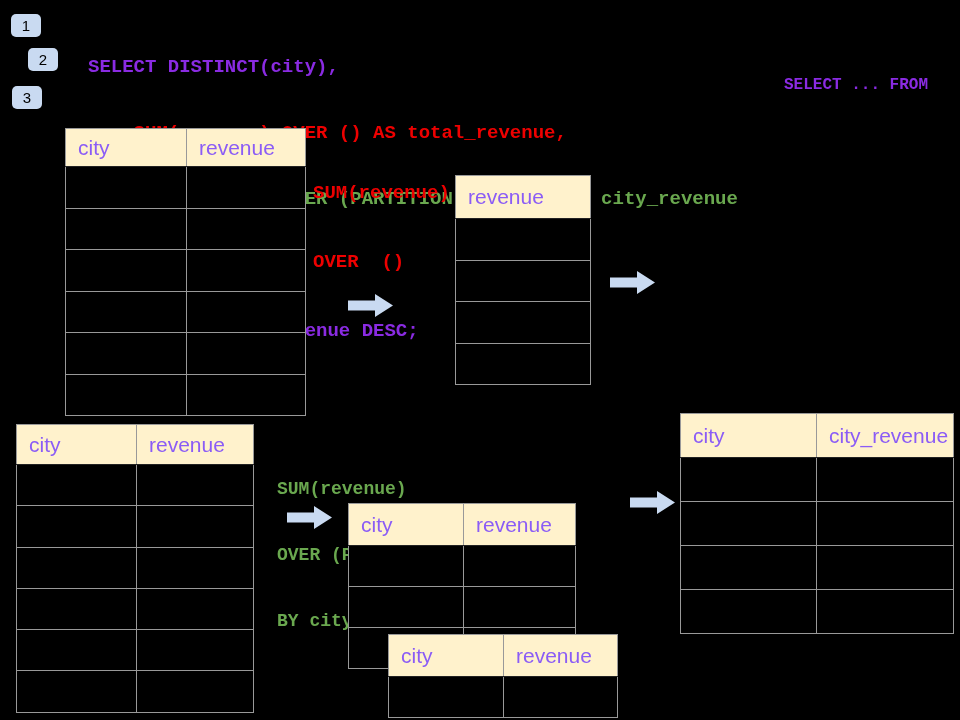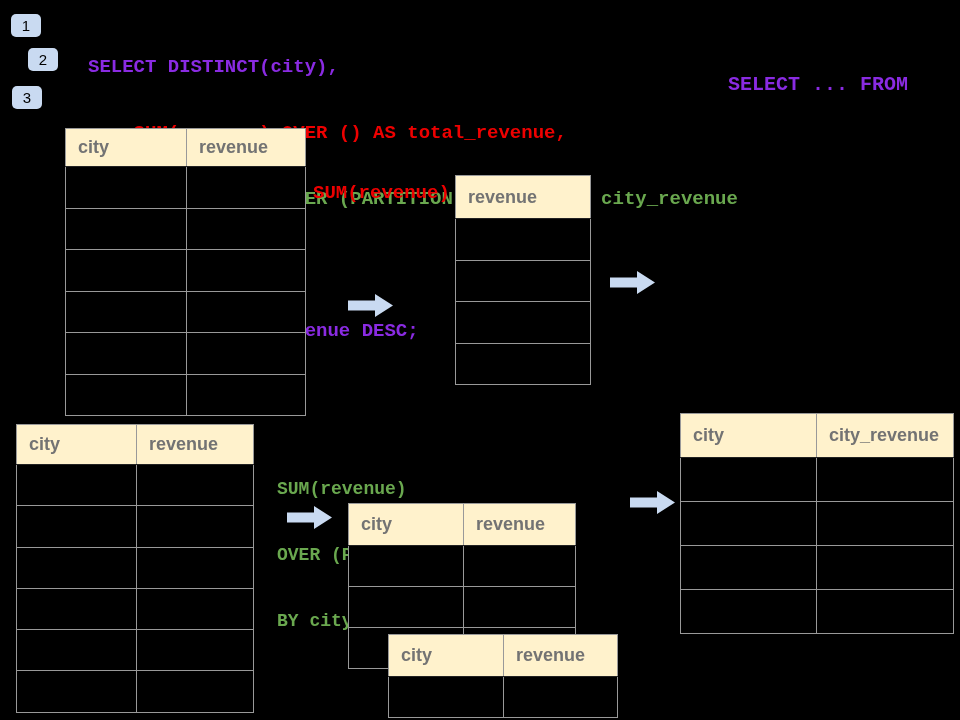--- a/index.html
+++ b/index.html
@@ -7,34 +7,34 @@
   #stage{position:relative;width:960px;height:720px;background:var(--bg,#000);
          font-family:"Liberation Sans",sans-serif;}
 
   
   .code{position:absolute;font-family:"Liberation Mono","DejaVu Sans Mono",monospace;
         font-weight:bold;white-space:pre;}
   .sql-block{left:88px;top:12px;font-size:19px;line-height:22px;}
   .c-purple{color:var(--purple);}
   .c-red{color:var(--red);}
   .c-green{color:var(--green);}
-  .side-note{left:728px;top:35px;font-size:20px;line-height:20px;color:var(--purple);}
+  .side-note{left:784px;top:35px;font-size:16px;line-height:20px;color:var(--purple);}
   .ann-total{left:313px;top:136px;font-size:19px;line-height:23px;color:var(--red);}
   .ann-part{left:277px;top:434px;font-size:18px;line-height:22px;color:var(--green);}
 
   
   .badge{position:absolute;width:30px;height:23px;border-radius:5px;
          background:var(--accent);color:#000;font-size:15px;
          display:flex;align-items:center;justify-content:center;}
   .b1{left:11px;top:14px;} .b2{left:28px;top:48px;} .b3{left:12px;top:86px;}
 
   
   table.t{position:absolute;border-collapse:collapse;table-layout:fixed;background:#000;}
   table.t th,table.t td{border:1px solid var(--border);padding:0;}
-  table.t th{background:var(--header);color:#737373;font-weight:bold;font-size:18px;
+  table.t th{background:var(--header);color:#8b5cf6;font-weight:normal;font-size:21px;
              text-align:left;padding-left:12px;border-bottom-color:#222;}
   .t1{left:65px;top:128px;width:240px;} .t1 th{height:37px;} .t1 tbody tr{height:41.5px;}
   .t2{left:455px;top:175px;width:135px;} .t2 th{height:42px;} .t2 tbody tr{height:41.5px;}
   .t3{left:16px;top:424px;width:237px;} .t3 th{height:39px;} .t3 tbody tr{height:41.3px;}
   .t4{left:348px;top:503px;width:227px;} .t4 th{height:41px;} .t4 tbody tr{height:41px;}
   .t5{left:388px;top:634px;width:229px;z-index:5;} .t5 th{height:41px;} .t5 tbody tr{height:41px;}
   .t6{left:680px;top:413px;width:273px;} .t6 th{height:43px;} .t6 tbody tr{height:44px;}
 
   
   .arrow{position:absolute;width:46px;height:25px;}
@@ -57,20 +57,21 @@
     <div class="c-purple">  FROM rides</div>
     <div class="c-purple">  ORDER by city_revenue DESC;</div>
   </div>
 
   <div class="code side-note">
     <div>SELECT ... FROM</div>
   </div>
 
   <div class="code ann-total">
     <div>SUM(revenue)</div>
+    <div>OVER  ()</div>
   </div>
 
   <div class="code ann-part">
     <div>SUM(revenue)</div>
     <div>OVER (PARTITION</div>
     <div>BY city)</div>
   </div>
 
   <table class="t t1">
     <colgroup>

